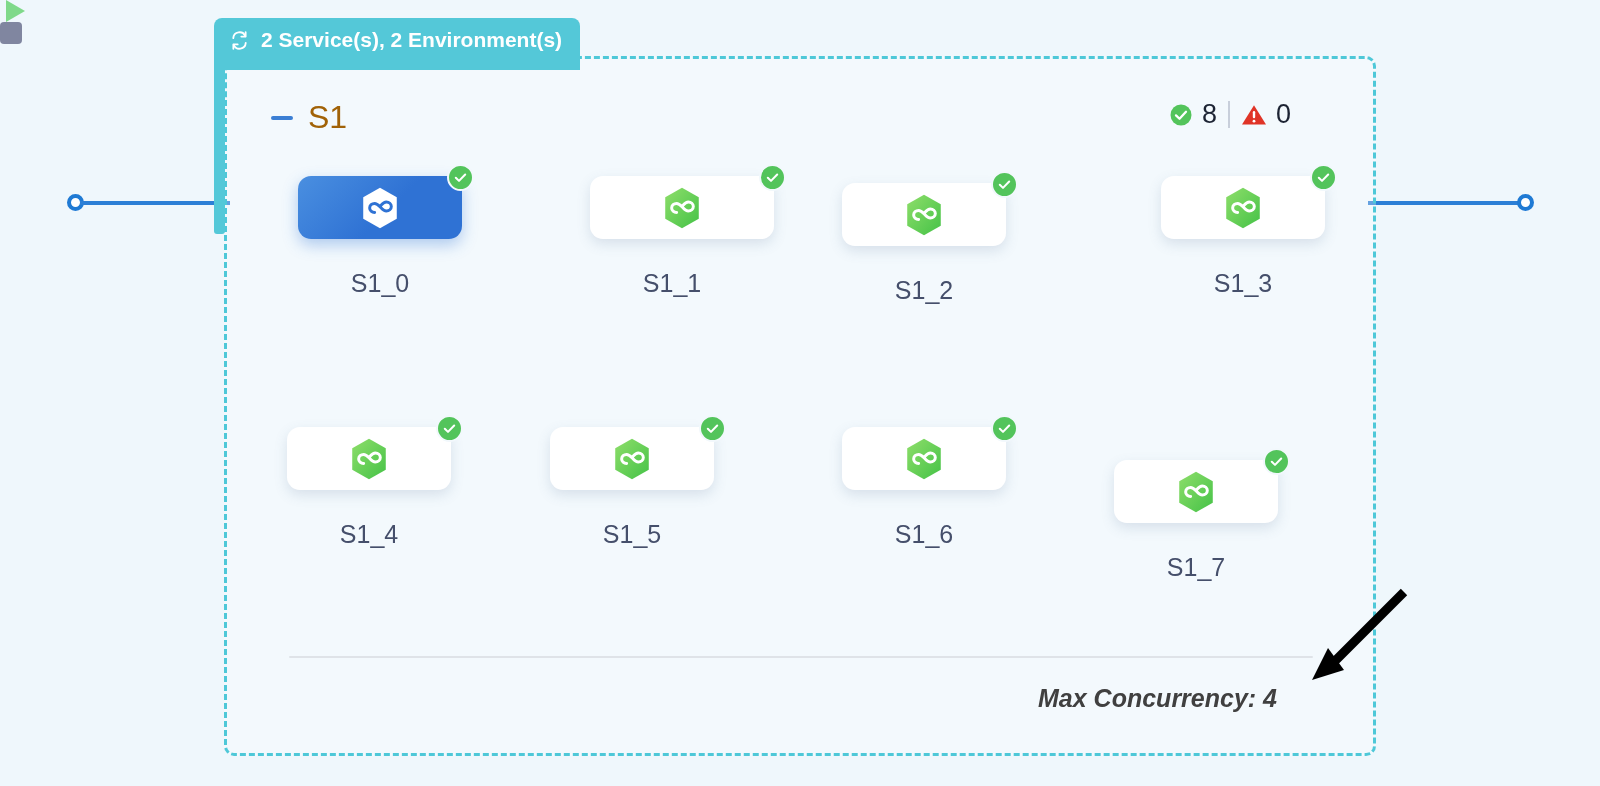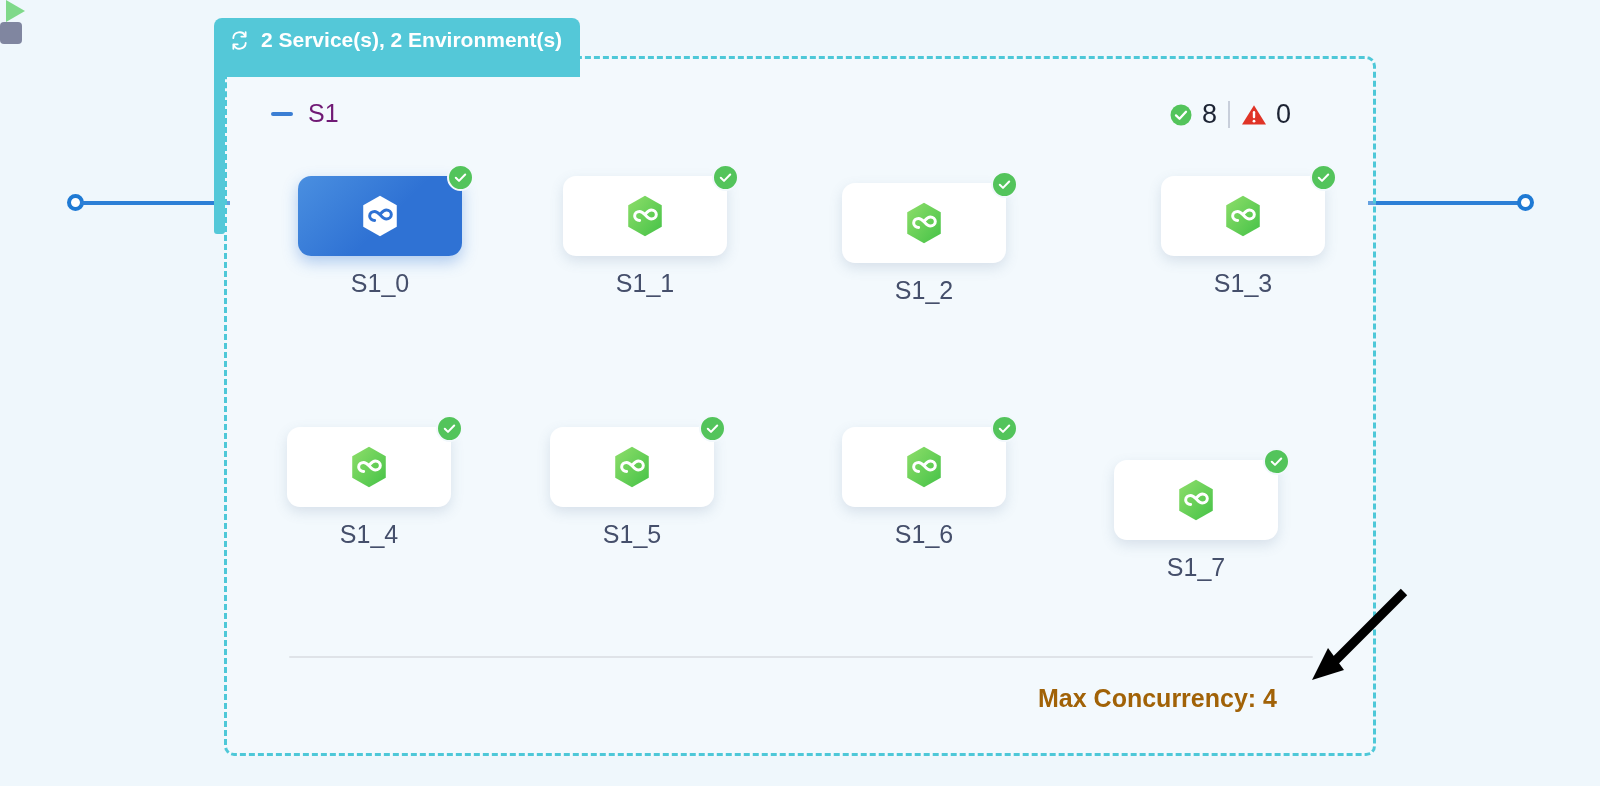--- a/index.html
+++ b/index.html
@@ -74,21 +74,21 @@
   #loop-header {
     position: absolute;
     left: 214px;
     top: 18px;
     height: 44px;
     background: #54c8d8;
     border-radius: 8px 8px 0 0;
     display: flex;
     align-items: center;
     gap: 10px;
-    padding: 0 18px 15px 14px;
+    padding: 0 18px 8px 14px;
     color: #ffffff;
     font-size: 21px;
     font-weight: 600;
     white-space: nowrap;
     z-index: 5;
   }
   #loop-header-icon { display: flex; align-items: center; }
 
   
   #loop-spine {
@@ -111,22 +111,22 @@
     align-items: center;
     gap: 15px;
   }
   .collapse-icon {
     width: 22px; height: 4px;
     background: #3b7fd4;
     border-radius: 2px;
     display: block;
   }
   #service-name {
-    font-size: 25px;
-    color: #701a75;
+    font-size: 32px;
+    color: #a16207;
     font-weight: 400;
   }
 
   #status-counts {
     position: absolute;
     right: 82px;
     top: 96px;
     display: flex;
     align-items: center;
     gap: 11px;
@@ -137,21 +137,21 @@
   .status-pair { display: flex; align-items: center; gap: 9px; }
   .count-divider {
     width: 2px; height: 27px;
     background: #c8cfdb;
   }
 
   
   .node {
     position: absolute;
     width: 164px;
-    height: 80px;
+    height: 63px;
   }
   .node-card {
     position: absolute;
     inset: 0;
     border-radius: 13px;
     background: #ffffff;
     box-shadow: 0 5px 13px rgba(80,105,140,0.17);
     display: flex;
     align-items: center;
     justify-content: center;
@@ -208,22 +208,23 @@
     height: 2px;
     background: #dfe3e8;
     border-radius: 1px;
   }
   #max-concurrency {
     position: absolute;
     right: 96px;
     top: 681px;
     font-size: 25px;
     font-weight: 700;
-    color: #a16207;
+    color: #404040;
     white-space: nowrap;
+    font-style: italic;
   }
 
   
   #annotation-arrow {
     position: absolute;
     left: 1300px;
     top: 586px;
     width: 110px;
     height: 96px;
     pointer-events: none;
@@ -303,21 +304,21 @@
   </svg>
             <span class="code-icon"></span>
           </div>
           <span class="check-badge">
             <svg width="15" height="15" viewBox="0 0 16 16">
               <polyline points="3,8.3 6.4,11.6 13,4.9" fill="none" stroke="#ffffff" stroke-width="2.2" stroke-linecap="round" stroke-linejoin="round"></polyline>
             </svg>
           </span>
           <span class="node-label">S1_0</span>
         </div>
-        <div class="node" style="left: 336px; top: 117px;">
+        <div class="node" style="left: 363px; top: 117px; padding-left: 20px;">
           <div class="node-card">
   <svg class="hex-icon" viewBox="0 0 48 48">
     <defs>
       <linearGradient id="greenGrad" x1="0" y1="0" x2="1" y2="1">
         <stop offset="0%" stop-color="#8ede6a"></stop>
         <stop offset="100%" stop-color="#45c247"></stop>
       </linearGradient>
     </defs>
     <path d="M24 2.8 L41.5 12.9 L41.5 35.1 L24 45.2 L6.5 35.1 L6.5 12.9 Z" fill="url(#greenGrad)"></path>
     <path d="M18.4 28.6 c-2.9 0 -5.2 -2.1 -5.2 -4.7 s2.3 -4.7 5.2 -4.7 c2.1 0 3.4 1.1 5.6 3.4

